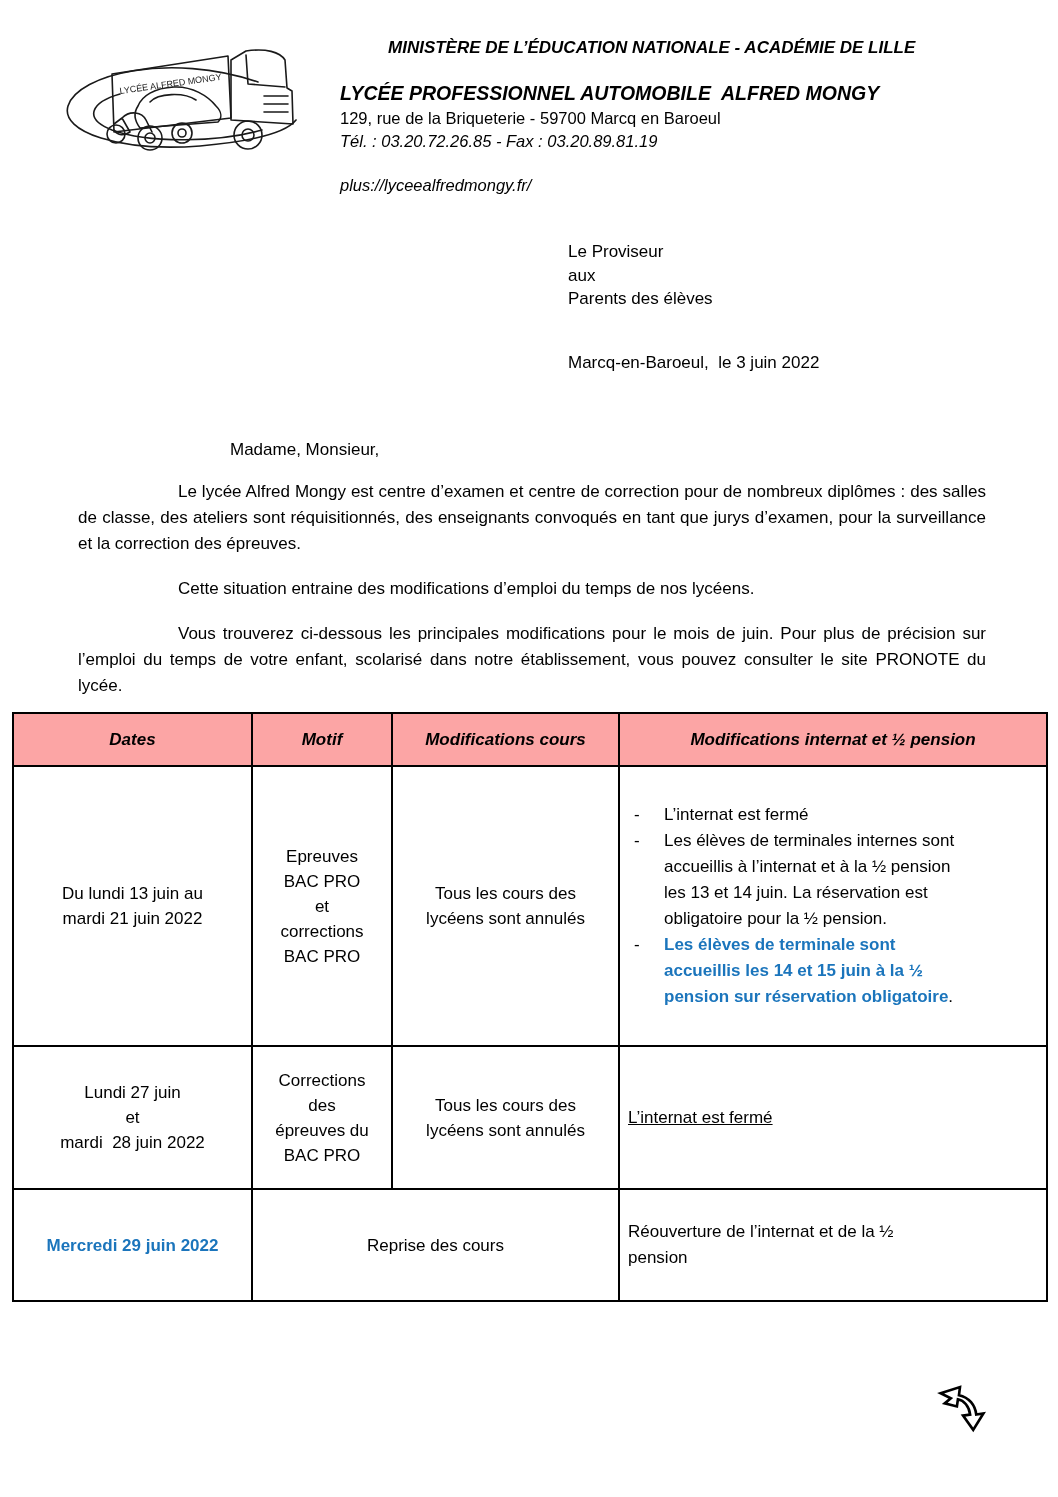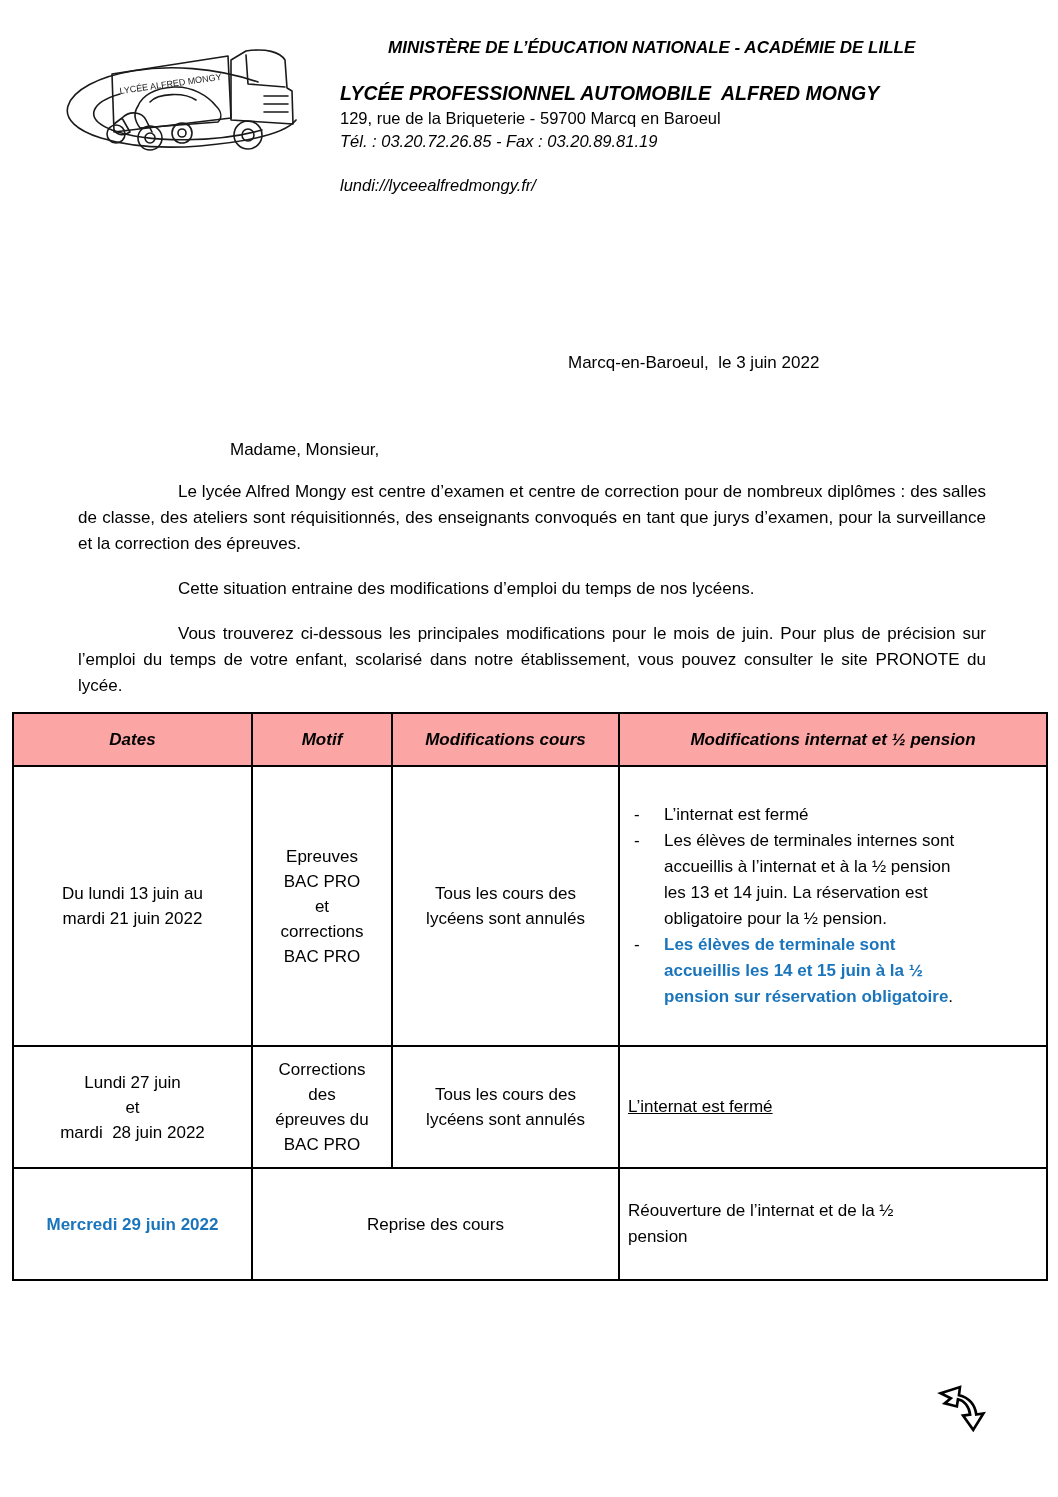--- a/index.html
+++ b/index.html
@@ -22,21 +22,21 @@
   .salutation { position:absolute; left:230px; top:440px; font-size:17px; }
   .body-text { position:absolute; left:78px; top:479px; width:908px; font-size:17px; line-height:26px; text-align:justify; }
   .body-text p { text-indent:100px; margin:0 0 19px 0; }
   
   table.sched { position:absolute; left:12px; top:712px; width:1034px;
     border-collapse:collapse; table-layout:fixed; font-size:17px; }
   table.sched th, table.sched td { border:2px solid #000; padding:4px 8px; vertical-align:middle; }
   table.sched th { background:#fca5a5; font-weight:bold; font-style:italic; text-align:center; height:53px; }
   td.c { text-align:center; line-height:25px; }
   .preline { white-space:pre-line; }
-  tr.r1 { height:280px; } tr.r2 { height:86px; } tr.r3 { height:122px; } tr.r4 { height:112px; }
+  tr.r1 { height:280px; } tr.r2 { height:86px; } tr.r3 { height:143px; } tr.r4 { height:112px; }
   td.internat { text-align:left; line-height:26px; padding-left:10px; padding-right:14px; }
   .bullet { display:flex; align-items:flex-start; }
   .bullet .dash { flex:0 0 36px; text-align:left; padding-left:6px; }
   .bullet .btext { flex:1; white-space:pre-line; }
   .blue-bold { color:#1B75BC; font-weight:bold; }
   td.date-blue { color:#1B75BC; font-weight:bold; }
   .underline { text-decoration:underline; }
   
   .pageturn { position:absolute; left:936px; top:1383px; width:52px; height:56px; }
   svg text { font-family:"Liberation Sans", sans-serif; }
@@ -71,22 +71,25 @@
         <circle cx="100" cy="98" r="5"></circle>
       <path d="M72,78 C80,70 92,72 96,80 L102,92 M72,78 L64,84 M72,78 L80,92 C74,96 68,96 64,90"></path>
       <circle cx="66" cy="94" r="9"></circle>
     </g>
   </svg>
 
   <div class="hdr-ministry">MINISTÈRE DE L’ÉDUCATION NATIONALE - ACADÉMIE DE LILLE</div>
   <div class="hdr-school">LYCÉE PROFESSIONNEL AUTOMOBILE&nbsp; ALFRED MONGY</div>
   <div class="hdr-address">129, rue de la Briqueterie - 59700 Marcq en Baroeul</div>
   <div class="hdr-telfax">Tél. : 03.20.72.26.85 - Fax : 03.20.89.81.19</div>
-  <div class="hdr-website">lundi://lyceealfredmongy.fr/</div>
+  <div class="hdr-website">plus://lyceealfredmongy.fr/</div>
 
+  <div class="recipient">Le Proviseur
+aux
+Parents des élèves</div>
   <div class="dateline">Marcq-en-Baroeul,&nbsp; le 3 juin 2022</div>
 
   <div class="salutation">Madame, Monsieur,</div>
   <div class="body-text">
     <p>Le lycée Alfred Mongy est centre d’examen et centre de correction pour de nombreux diplômes : des salles de classe, des ateliers sont réquisitionnés, des enseignants convoqués en tant que jurys d’examen, pour la surveillance et la correction des épreuves.</p>
     <p>Cette situation entraine des modifications d’emploi du temps de nos lycéens.</p>
     <p>Vous trouverez ci-dessous les principales modifications pour le mois de juin. Pour plus de précision sur l’emploi du temps de votre enfant, scolarisé dans notre établissement, vous pouvez consulter le site PRONOTE du lycée.</p>
   </div>
 
   <table class="sched">

